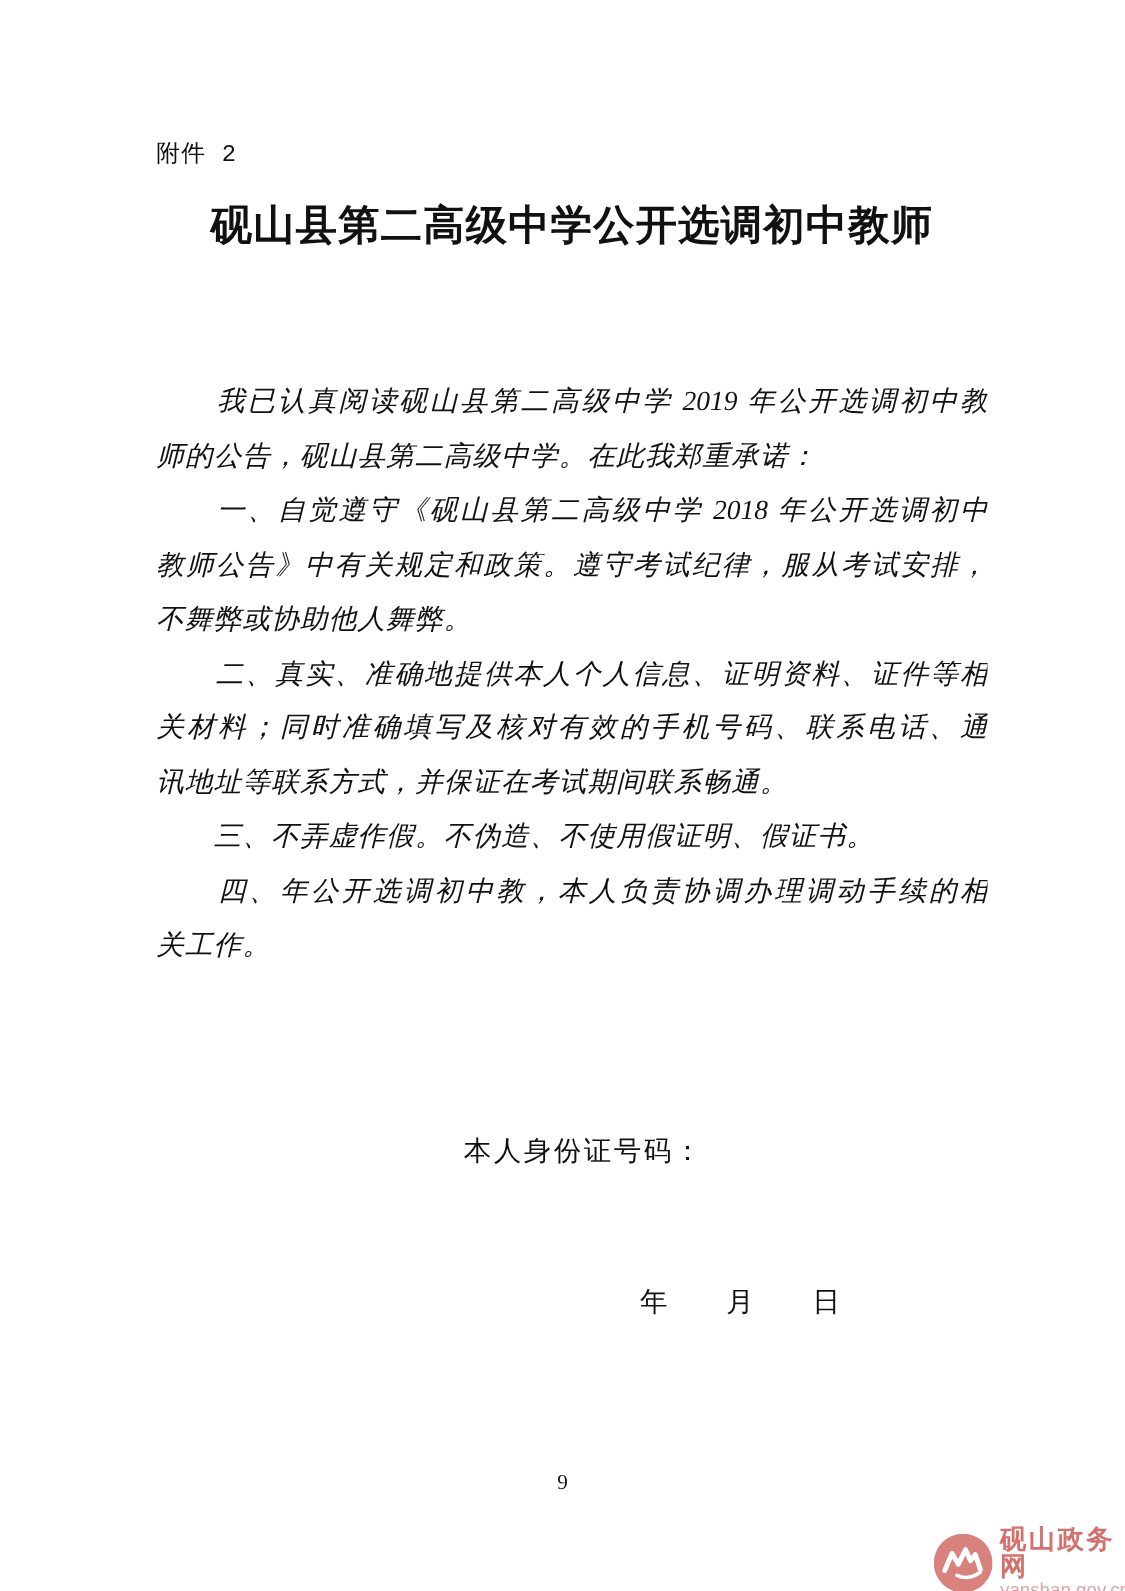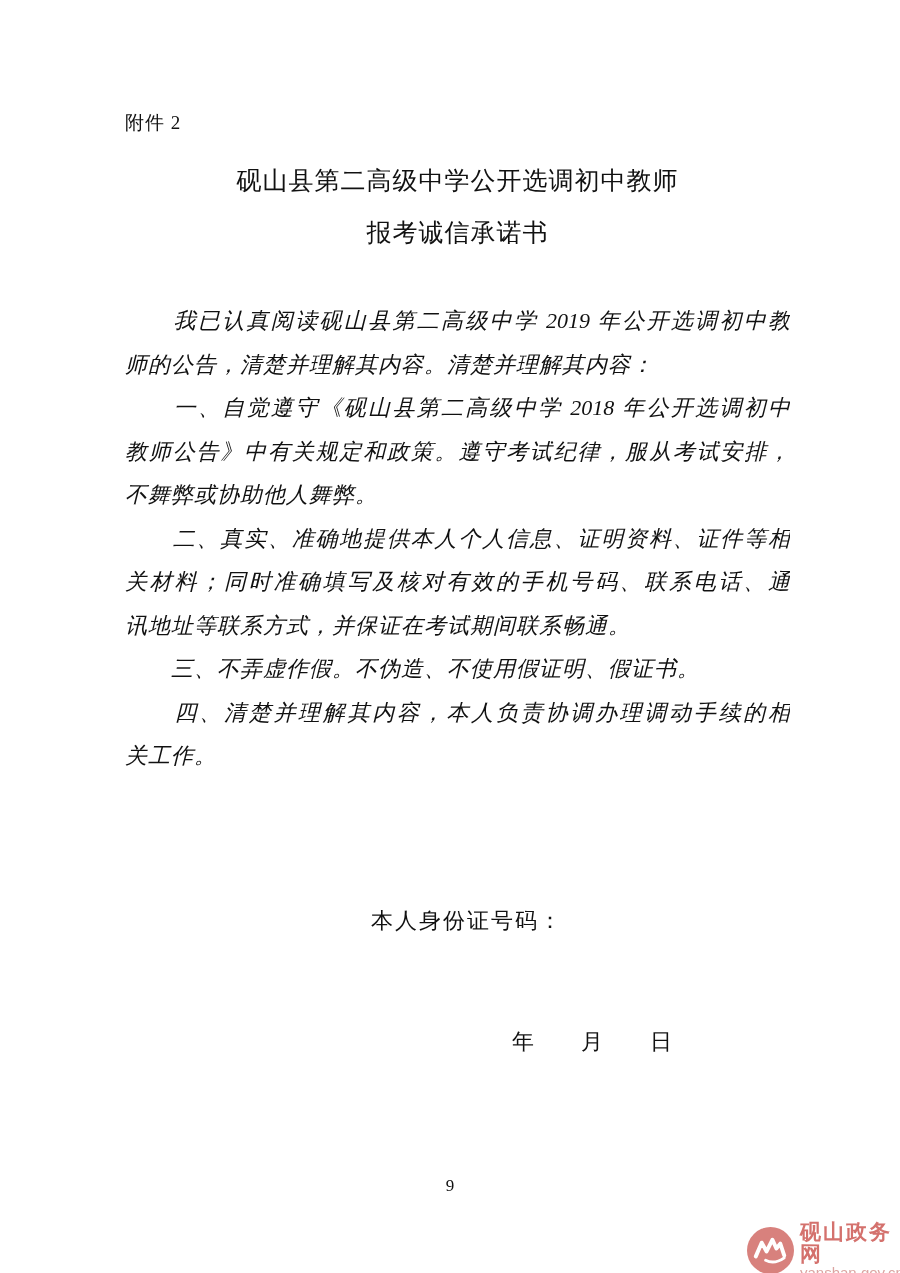--- a/index.html
+++ b/index.html
@@ -15,29 +15,30 @@
     overflow: hidden;
     font-family: "Liberation Serif", serif;
     color: #111111;
   }
   .attachment {
     position: absolute;
     left: 125px;
     top: 110px;
     font-size: 19px;
     letter-spacing: 1px;
+    font-family: Liberation Mono, monospace;
   }
   .title {
     position: absolute;
     left: 125px;
     top: 155px;
     width: 665px;
     text-align: center;
-    font-size: 25px;
-    font-weight: normal;
+    font-size: 33px;
+    font-weight: bold;
     line-height: 52px;
     letter-spacing: 1px;
   }
   .body-block {
     position: absolute;
     left: 125px;
     top: 299px;
     width: 665px;
     font-size: 22px;
     font-style: italic;
@@ -112,34 +113,33 @@
 </style>
 </head>
 <body>
 
 <div class="page">
 
   <div class="attachment">附件 2</div>
 
   <div class="title">
     <div>砚山县第二高级中学公开选调初中教师</div>
-    <div>报考诚信承诺书</div>
   </div>
 
   <div class="body-block">
     <div class="bl j">　　我已认真阅读砚山县第二高级中学 2019 年公开选调初中教</div>
-    <div class="bl l">师的公告，清楚并理解其内容。清楚并理解其内容：</div>
+    <div class="bl l">师的公告，砚山县第二高级中学。在此我郑重承诺：</div>
     <div class="bl j">　　一、自觉遵守《砚山县第二高级中学 2018 年公开选调初中</div>
     <div class="bl j">教师公告》中有关规定和政策。遵守考试纪律，服从考试安排，</div>
     <div class="bl l">不舞弊或协助他人舞弊。</div>
     <div class="bl j">　　二、真实、准确地提供本人个人信息、证明资料、证件等相</div>
     <div class="bl j">关材料；同时准确填写及核对有效的手机号码、联系电话、通</div>
     <div class="bl l">讯地址等联系方式，并保证在考试期间联系畅通。</div>
     <div class="bl l">　　三、不弄虚作假。不伪造、不使用假证明、假证书。</div>
-    <div class="bl j">　　四、清楚并理解其内容，本人负责协调办理调动手续的相</div>
+    <div class="bl j">　　四、年公开选调初中教，本人负责协调办理调动手续的相</div>
     <div class="bl l">关工作。</div>
   </div>
 
   <div class="sig-block">
     <div>本人身份证号码：</div>
   </div>
 
   <div class="date-line">年　　月　　日</div>
 
   <div class="page-number">9</div>

